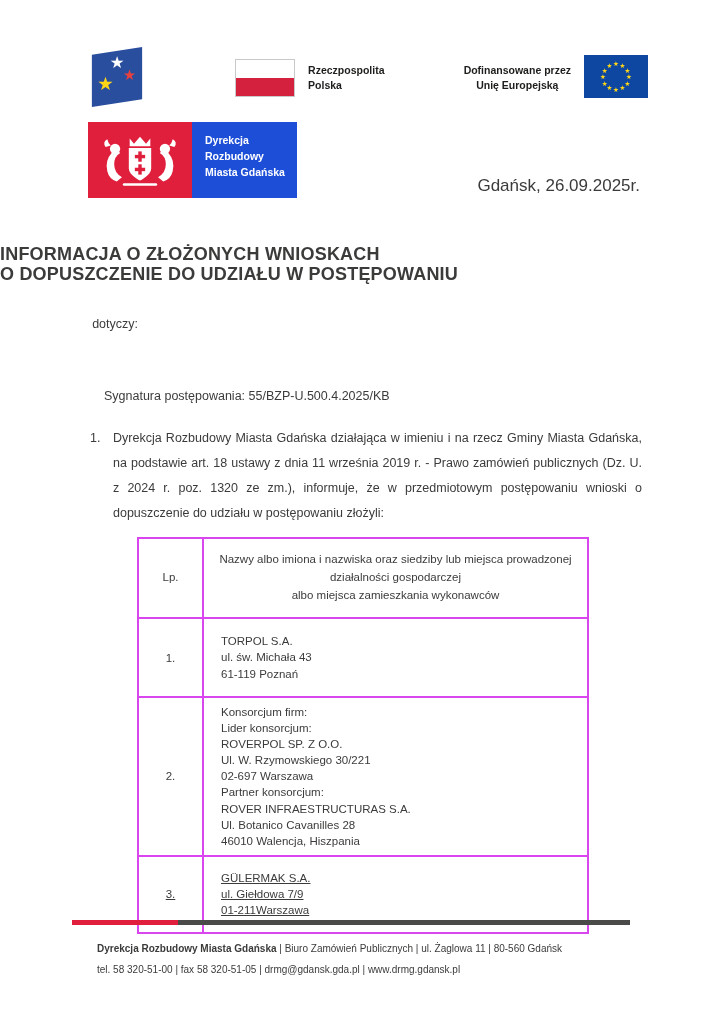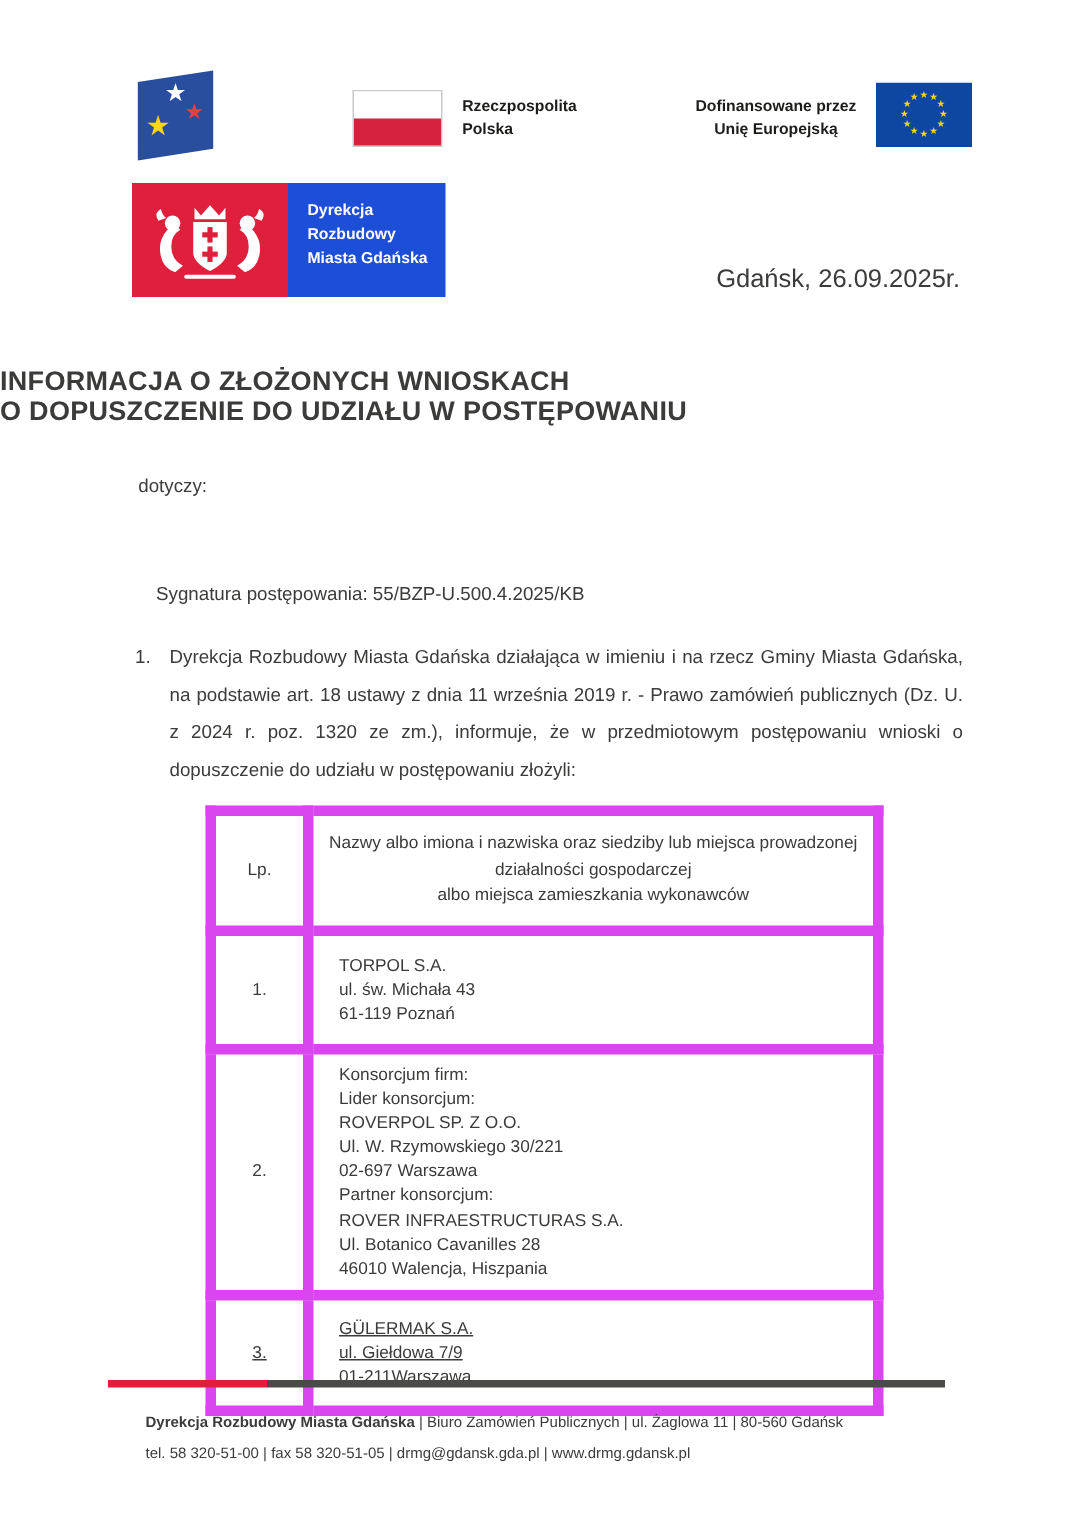--- a/index.html
+++ b/index.html
@@ -78,21 +78,21 @@
   .item1-num{flex:0 0 23px;}
   .item1-text{flex:1;text-align:justify;}
 
   
   table.app-table{
     position:absolute;top:537px;left:137px;
     width:452px;border-collapse:collapse;
     font-size:11.5px;color:#3b3b3a;table-layout:fixed;
   }
   .app-table td{
-    border:7px solid #d946ef;box-sizing:border-box;
+    border:2px solid #d946ef;box-sizing:border-box;
     vertical-align:middle;
   }
   .app-table .col-lp{width:65px;text-align:center;}
   .app-table .head td{
     height:80px;text-align:center;line-height:1.55;padding:6px 10px;
   }
   .app-table .cell-details{
     padding:6px 10px 6px 17px;line-height:1.4;text-align:left;
   }
   .row-1 td{height:79px;}

